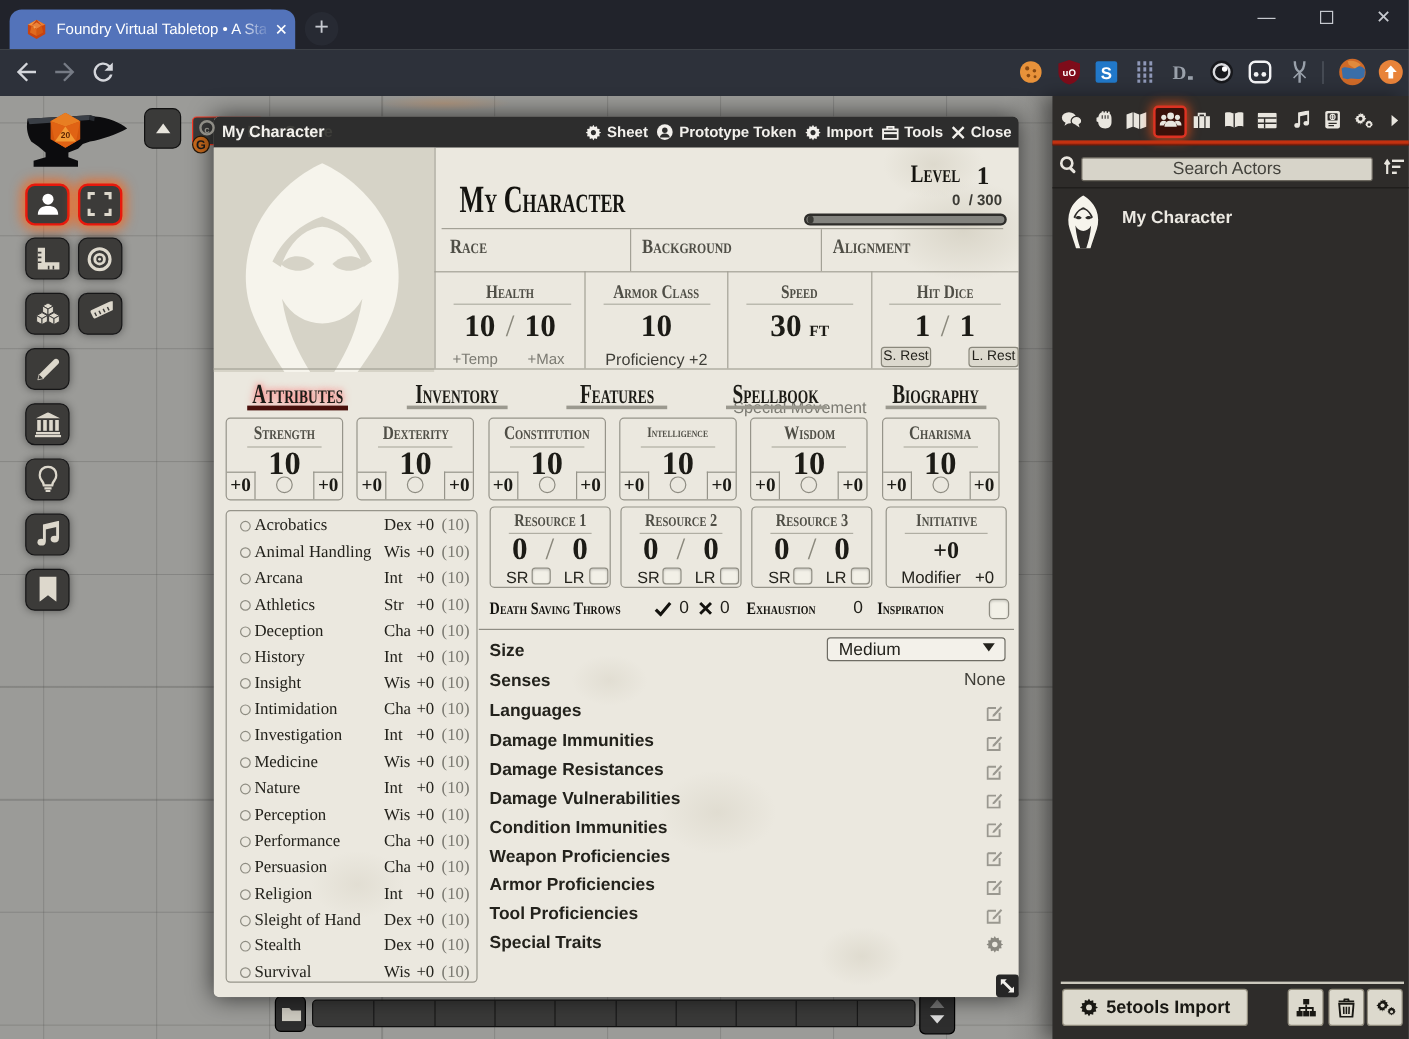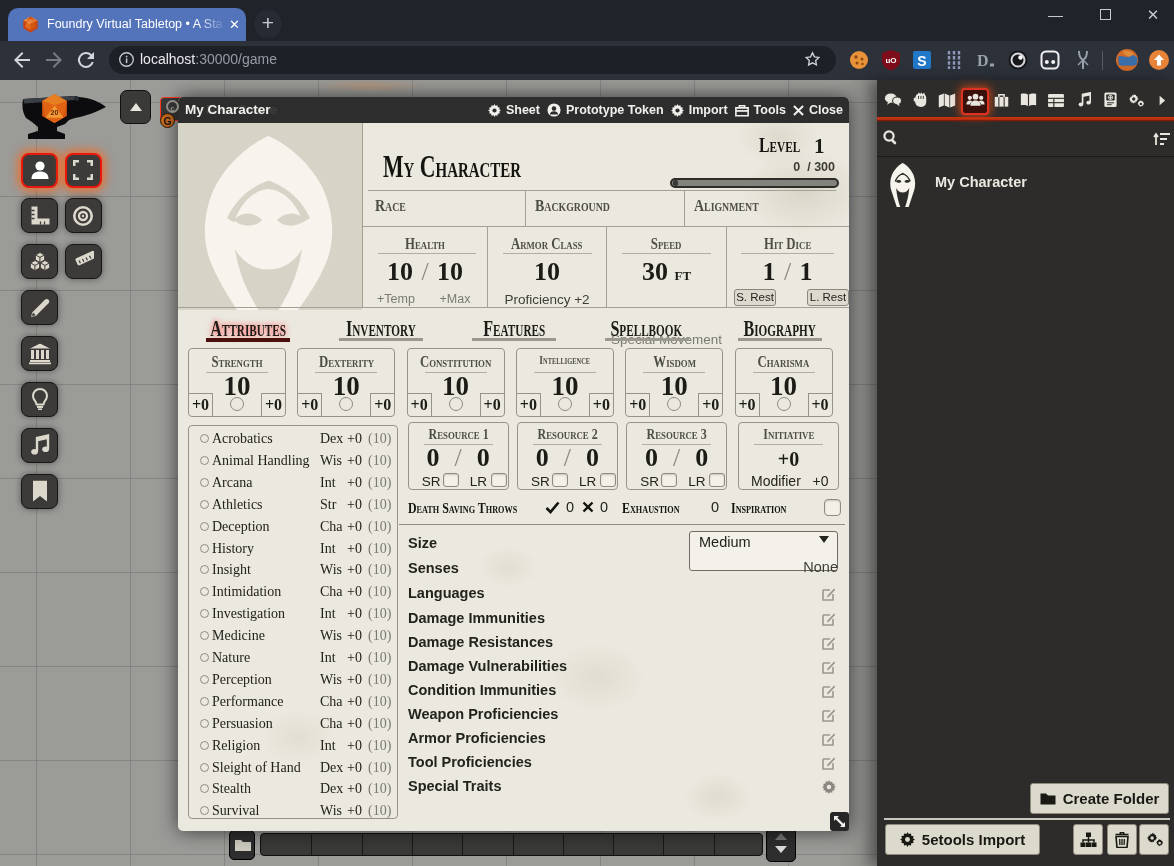--- a/index.html
+++ b/index.html
@@ -128,31 +128,20 @@
 <div id="toolbar">
   <svg class="navic" style="left:10px;" viewBox="0 0 24 24">
       <path d="M20 11H7.8l5.6-5.6L12 4l-8 8 8 8 1.4-1.4L7.8 13H20z" fill="#d4d6db"></path>
     </svg>
   <svg class="navic" style="left:42px;" viewBox="0 0 24 24">
       <path d="M4 11h12.2l-5.6-5.6L12 4l8 8-8 8-1.4-1.4 5.6-5.6H4z" fill="#767b85"></path>
     </svg>
   <svg class="navic" style="left:74px;" viewBox="0 0 24 24">
       <path d="M17.65 6.35A8 8 0 1 0 19.73 14h-2.08a6 6 0 1 1-1.41-6.24L13 11h7V4z" fill="#d4d6db"></path>
     </svg>
-  <div id="urlpill">
-    <svg class="info" viewBox="0 0 20 20">
-        <circle cx="10" cy="10" r="8" fill="none" stroke="#c3c6cc" stroke-width="1.6"></circle>
-        <rect x="9.2" y="8.7" width="1.8" height="5.5" fill="#c3c6cc"></rect>
-        <rect x="9.2" y="5.6" width="1.8" height="1.9" fill="#c3c6cc"></rect>
-      </svg>
-    <div class="url">localhost<span>:30000/game</span></div>
-    <svg class="star" viewBox="0 0 24 24">
-        <path d="M12 3.6l2.47 5.01 5.53.8-4 3.9.94 5.5L12 16.22l-4.94 2.6.94-5.51-4-3.9 5.53-.8z" fill="none" stroke="#cfd2d8" stroke-width="1.7"></path>
-      </svg>
-  </div>
   <svg class="ext" style="left:848px;" viewBox="0 0 22 22">
       <circle cx="11" cy="11" r="9" fill="#e8923a"></circle>
       <circle cx="8" cy="8" r="1.7" fill="#8a4a12"></circle>
       <circle cx="14" cy="10" r="1.5" fill="#8a4a12"></circle>
       <circle cx="9" cy="14" r="1.5" fill="#8a4a12"></circle>
       <circle cx="14.5" cy="15" r="1.2" fill="#8a4a12"></circle>
     </svg>
   <svg class="ext" style="left:880px;" viewBox="0 0 22 22">
       <path d="M11 1 L20 4 L20 11 C20 17 16 20 11 21.5 C6 20 2 17 2 11 L2 4 Z" fill="#7e0c1a"></path>
       <text x="11" y="14" font-size="8" font-weight="bold" fill="#fff" text-anchor="middle" font-family="Liberation Sans">uO</text>
@@ -439,43 +428,41 @@
             <path d="M2 1 L9 7 L2 13 Z" fill="#e9e6df"></path>
           </svg>
         </div>
       </div>
     <div id="sbline"></div>
     <div id="sbsearch">
       <svg style="position:absolute;left:5px;top:6px;" width="17" height="17" viewBox="0 0 17 17">
           <circle cx="7" cy="7" r="4.6" fill="none" stroke="#e8e5de" stroke-width="2.2"></circle>
           <rect x="10.2" y="9.4" width="6.5" height="2.6" rx="1.3" transform="rotate(45 10.2 9.4)" fill="#e8e5de"></rect>
         </svg>
+      <input value="Search Actors" readonly="" style="">
       <svg style="position:absolute;left:276px;top:7px;" width="18" height="18" viewBox="0 0 18 18">
           <path d="M3 4 L3 15 M1 7 L3 4 L5 7" stroke="#e8e5de" stroke-width="1.8" fill="none"></path>
           <rect x="7" y="3" width="10" height="2" fill="#e8e5de"></rect>
           <rect x="7" y="8" width="7" height="2" fill="#e8e5de"></rect>
           <rect x="7" y="13" width="4" height="2" fill="#e8e5de"></rect>
         </svg>
     </div>
     <div class="abs" style="left:0;top:76px;width:297px;height:1px;background:#1d1c1a;"></div>
     <div id="actor-row">
       <div class="av">
         <svg style="position:absolute;left:0px;top:0px;" width="36" height="47" viewBox="0 0 184 212" preserveAspectRatio="none">
           <path d="M90.5 13 C72 21 47 41 35 68 C25 92 24 118 33 140 C42 164 52 190 60 212 L121 212 C129 190 139 164 148 140 C157 118 156 92 146 68 C134 41 109 21 90.5 13 Z" fill="#f6f4ec"></path>
           <path d="M49 95 C59 74 75 63 90.5 57.5 C106 63 122 74 132 95 L125 99.5 C118 78 104 67 90.5 66 C77 67 63 78 56 99.5 Z" fill="#2e2c2a"></path>
           <path d="M57 126 C65 140 77 146.5 90.5 146.5 C104 146.5 116 140 124 126 C121 160 112 190 103 212 L78 212 C69 190 60 160 57 126 Z" fill="#2e2c2a"></path>
           <path d="M56 97 C64 88 76 89 84 97 C77 105 63 104 56 97 Z" fill="#2e2c2a"></path>
           <path d="M127 97 C119 88 107 89 99 97 C106 105 120 104 127 97 Z" fill="#2e2c2a"></path>
         </svg>
       </div>
       <div class="nm">My Character</div>
     </div>
-    <div class="sbbtn" style="left:153px; top:703px; width:139px; height:31px;"><svg width="16" height="13" viewBox="0 0 16 13">
-          <path d="M0.5 1.5 L6 1.5 L8 3.5 L15.5 3.5 L15.5 12.5 L0.5 12.5 Z" fill="#191813"></path>
-        </svg>Create Folder</div>
     <div class="abs" style="left:7px; top:738px; width:286px; height:2px; background:#cbc8bd;"></div>
     <div class="sbbtn" style="left:8px; top:744px; width:155px; height:31px;"><svg width="15" height="15" viewBox="0 0 16 16">
           <path d="M8 0l1.2 2.2 2.5-.6.3 2.5 2.5.3-.6 2.5L16 8l-2.1 1.2.6 2.5-2.5.3-.3 2.5-2.5-.6L8 16l-1.2-2.1-2.5.6-.3-2.5-2.5-.3.6-2.5L0 8l2.1-1.2-.6-2.5 2.5-.3.3-2.5 2.5.6z" fill="#191813"></path>
           <circle cx="8" cy="8" r="2.6" fill="#dcd9cd"></circle>
         </svg>5etools Import</div>
     <div class="sbbtn" style="left:196px; top:744px; width:30px; height:31px;">
         <svg width="17" height="16" viewBox="0 0 17 16">
           <rect x="6" y="0.5" width="5" height="4.5" fill="#191813"></rect>
           <rect x="0.5" y="10.5" width="5" height="4.5" fill="#191813"></rect>
           <rect x="6" y="10.5" width="5" height="4.5" fill="#191813"></rect>
@@ -871,21 +858,21 @@
         <div class="edic" style="top:658.5px;"><svg width="14" height="14" viewBox="0 0 14 14">
             <path d="M1 3 h7 M1 3 v10 h10 v-6" fill="none" stroke="#9a9890" stroke-width="1.6"></path>
             <path d="M5.5 8.5 L12 1.5 L13.2 2.8 L6.8 9.8 L5 10.2 Z" fill="#9a9890"></path>
           </svg></div>
         <div class="trrow" style="top:680.5px;">Special Traits</div>
         <div class="edic" style="top:682.5px;"><svg width="14" height="14" viewBox="0 0 16 16">
             <path d="M8 0l1.2 2.2 2.5-.6.3 2.5 2.5.3-.6 2.5L16 8l-2.1 1.2.6 2.5-2.5.3-.3 2.5-2.5-.6L8 16l-1.2-2.1-2.5.6-.3-2.5-2.5-.3.6-2.5L0 8l2.1-1.2-.6-2.5 2.5-.3.3-2.5 2.5.6z" fill="#8a8880"></path>
             <circle cx="8" cy="8" r="2.6" fill="#ebe8df"></circle>
           </svg></div>
       </div>
-    <div class="abs" style="left:511px; top:434px; width:149px; height:40px; background:#f3f1ea; border:1px solid #6e6c64; border-radius:3px;">
+    <div class="abs" style="left:511px; top:434px; width:149px; height:20px; background:#f3f1ea; border:1px solid #6e6c64; border-radius:3px;">
       <div style="position:absolute;left:9px;top:2px;font-size:14.5px;color:#23221c;">Medium</div>
       <div style="position:absolute;right:8px;top:4px;width:0;height:0;border-left:5px solid transparent;border-right:5px solid transparent;border-top:7px solid #23221c;"></div>
     </div>
     <div class="abs" style="left:560px; top:462px; width:100px; text-align:right; font-size:14.5px; color:#3f3e38;">None</div>
 
     <div class="abs" style="left:652px; top:715px; width:19px; height:19px; background:#262626; border-radius:3px;">
       <svg style="position:absolute;left:3px;top:3px;" width="13" height="13" viewBox="0 0 13 13">
           <path d="M2.5 2.5 L10.5 10.5" stroke="#f2f0ec" stroke-width="2.4"></path>
           <path d="M1 6 L1 1 L6 1 Z" fill="#f2f0ec"></path>
           <path d="M12 7 L12 12 L7 12 Z" fill="#f2f0ec"></path>

